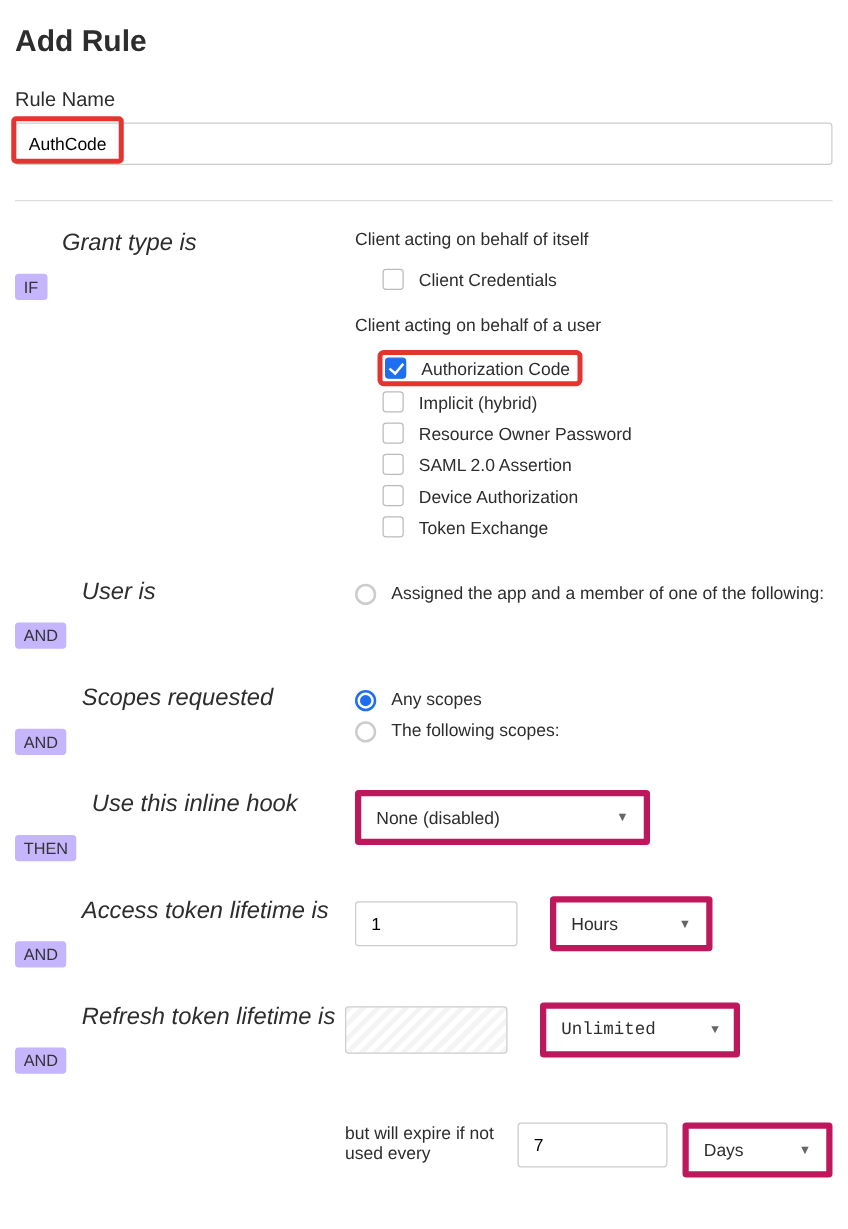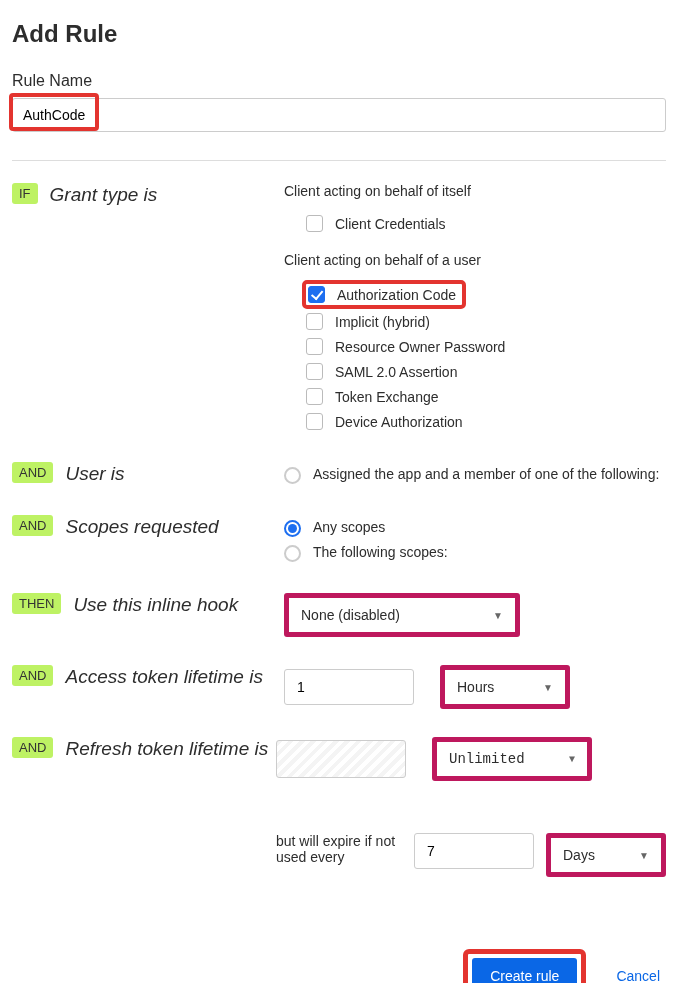--- a/index.html
+++ b/index.html
@@ -43,27 +43,28 @@
     .row .left {
       width: 272px;
       display: flex;
       align-items: flex-start;
       gap: 12px;
     }
     .row .right {
       flex: 1;
     }
     .tag {
-      background: #bef264;
+      background: #c4b5fd;
       color: #333;
       padding: 4px 7px;
       border-radius: 3px;
       font-size: 13px;
       font-weight: 500;
       line-height: 1;
+      margin-top: 36px;
     }
     .left-label {
       font-size: 19px;
       color: #2d2d2d;
       position: relative;
       top: 1px;
       font-style: italic;
     }
     .section-title {
       font-size: 14px;
@@ -255,25 +256,25 @@
     <div class="checkrow">
       <span class="checkbox"></span>
       <span>Resource Owner Password</span>
     </div>
     <div class="checkrow">
       <span class="checkbox"></span>
       <span>SAML 2.0 Assertion</span>
     </div>
     <div class="checkrow">
       <span class="checkbox"></span>
+      <span>Device Authorization</span>
+    </div>
+    <div class="checkrow">
+      <span class="checkbox"></span>
       <span>Token Exchange</span>
-    </div>
-    <div class="checkrow">
-      <span class="checkbox"></span>
-      <span>Device Authorization</span>
     </div>
   </div>
 </div>
 
 <div class="row">
   <div class="left">
     <span class="tag">AND</span>
     <span class="left-label">User is</span>
   </div>
   <div class="right">

